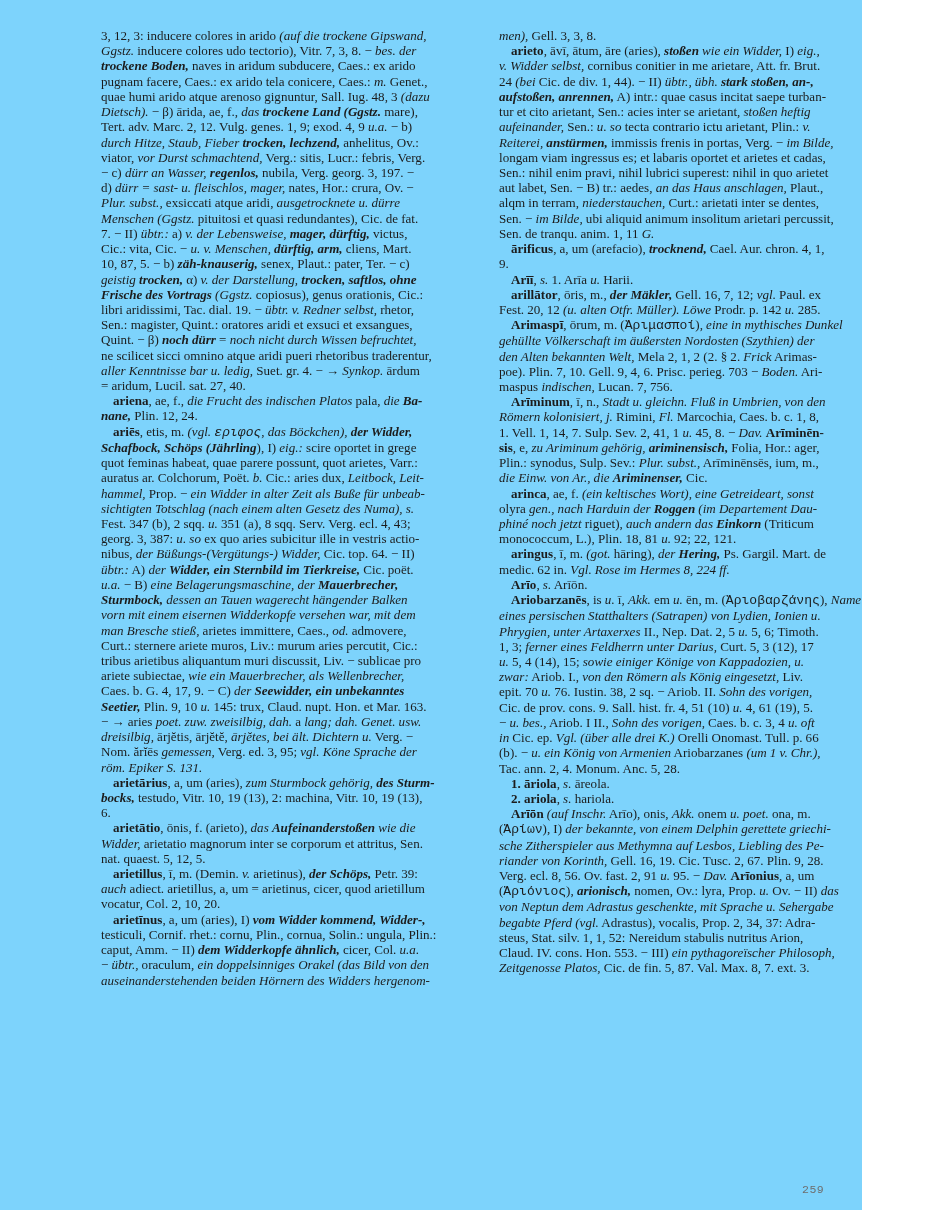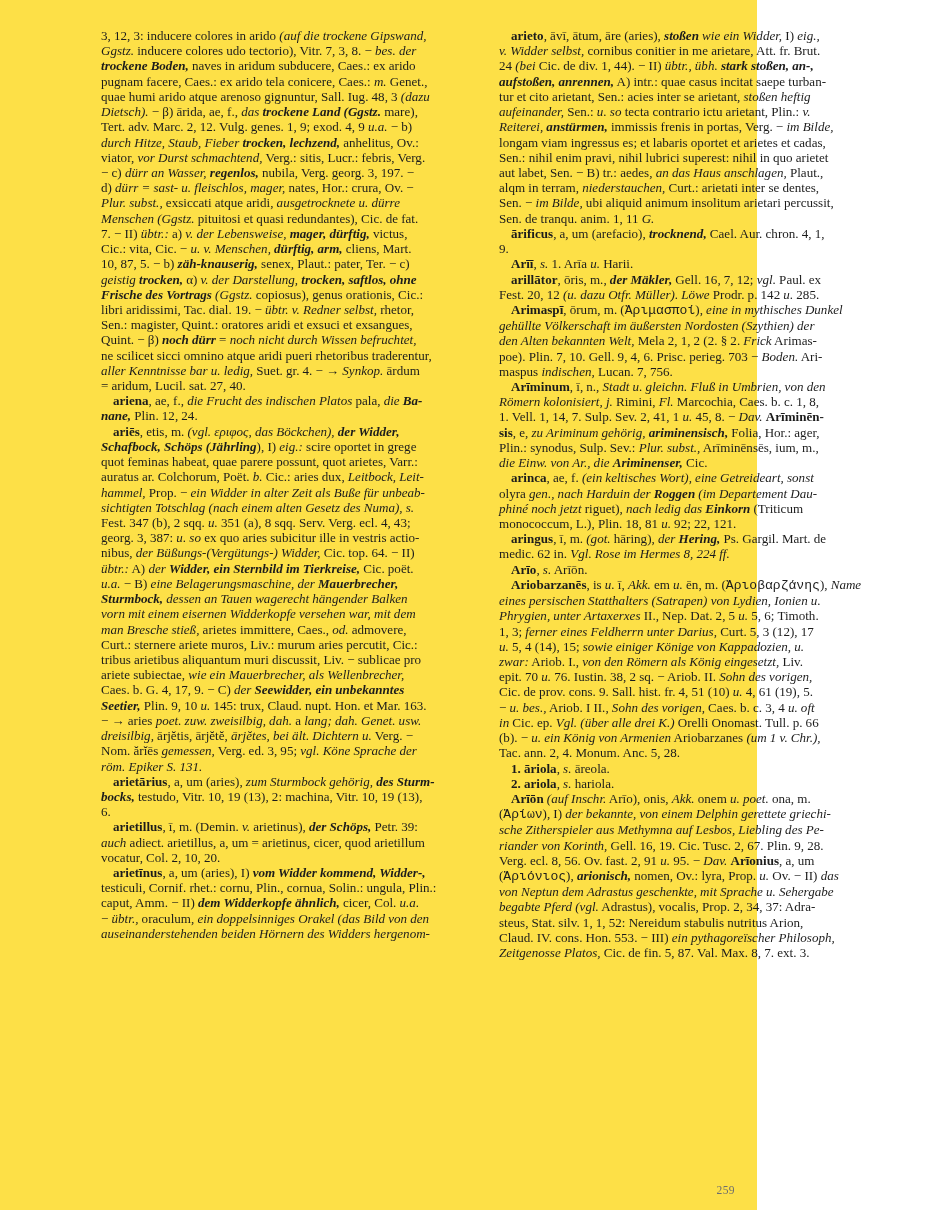--- a/index.html
+++ b/index.html
@@ -10,23 +10,23 @@
   }
   body {
     width: 935px;
     height: 1210px;
     font-family: "Liberation Serif", "DejaVu Serif", serif;
     color: #1c1c1c;
     overflow: hidden;
   }
   #page {
     position: relative;
-    width: 757px;
+    width: 862px;
     height: 1210px;
-    background: #fde047;
+    background: #7dd3fc;
     box-sizing: border-box;
     padding: 28px 22px 0 22px;
   }
   .columns {
     display: flex;
     flex-direction: row;
     align-items: flex-start;
     justify-content: space-between;
     width: 891px;
   }
@@ -58,57 +58,59 @@
     font-weight: bold;
   }
   i, .it {
     font-style: italic;
   }
   .gk {
     font-family: Liberation Mono, monospace;
     font-style: normal;
   }
   .gk-i {
-    font-family: Liberation Serif, serif;
+    font-family: Liberation Mono, monospace;
     font-style: italic;
   }
   .folio {
     position: absolute;
-    right: 22px;
+    right: 38px;
     bottom: 14px;
     font-size: 11.5px;
     color: #6e6e6e;
     letter-spacing: 0.4px;
-    font-family: Liberation Serif, serif;
+    font-family: Liberation Mono, monospace;
   }
 </style>
 </head>
 <body>
 
 <div id="page">
 
   <div class="columns">
 
     <div class="col col-left" id="left-col">
         <p class="entry cont">3, 12, 3: inducere colores in arido <i>(auf die trockene Gipswand,<br>Ggstz.</i> inducere colores udo tectorio), Vitr. 7, 3, 8. − <i>bes. der</i><br><b><i>trockene Boden,</i></b> naves in aridum subducere, Caes.: ex arido<br>pugnam facere, Caes.: ex arido tela conicere, Caes.: <i>m.</i> Genet.,<br>quae humi arido atque arenoso gignuntur, Sall. Iug. 48, 3 <i>(dazu<br>Dietsch).</i> − β) ārida, ae, f., <i>das</i> <b><i>trockene Land (Ggstz.</i></b> mare),<br>Tert. adv. Marc. 2, 12. Vulg. genes. 1, 9; exod. 4, 9 <i>u.a.</i> − b)<br><i>durch Hitze, Staub, Fieber</i> <b><i>trocken, lechzend,</i></b> anhelitus, Ov.:<br>viator, <i>vor Durst schmachtend,</i> Verg.: sitis, Lucr.: febris, Verg.<br>− c) <i>dürr an Wasser,</i> <b><i>regenlos,</i></b> nubila, Verg. georg. 3, 197. −<br>d) <i>dürr = sast- u. fleischlos, mager,</i> nates, Hor.: crura, Ov. −<br><i>Plur. subst.,</i> exsiccati atque aridi, <i>ausgetrocknete u. dürre<br>Menschen (Ggstz.</i> pituitosi et quasi redundantes), Cic. de fat.<br>7. − II) <i>übtr.:</i> a) <i>v. der Lebensweise,</i> <b><i>mager, dürftig,</i></b> victus,<br>Cic.: vita, Cic. − <i>u. v. Menschen,</i> <b><i>dürftig, arm,</i></b> cliens, Mart.<br>10, 87, 5. − b) <b><i>zäh-knauserig,</i></b> senex, Plaut.: pater, Ter. − c)<br><i>geistig</i> <b><i>trocken,</i></b> α) <i>v. der Darstellung,</i> <b><i>trocken, saftlos, ohne<br>Frische des Vortrags</i></b> <i>(Ggstz.</i> copiosus), genus orationis, Cic.:<br>libri aridissimi, Tac. dial. 19. − <i>übtr. v. Redner selbst,</i> rhetor,<br>Sen.: magister, Quint.: oratores aridi et exsuci et exsangues,<br>Quint. − β) <b><i>noch dürr</i></b> = <i>noch nicht durch Wissen befruchtet,</i><br>ne scilicet sicci omnino atque aridi pueri rhetoribus traderentur,<br><i>aller Kenntnisse bar u. ledig,</i> Suet. gr. 4. − → <i>Synkop.</i> ārdum<br>= aridum, Lucil. sat. 27, 40.</p>
         <p class="entry head-entry"><b>ariena</b>, ae, f., <i>die Frucht des indischen Platos</i> pala, <i>die</i> <b><i>Ba-<br>nane,</i></b> Plin. 12, 24.</p>
         <p class="entry head-entry"><b>ariēs</b>, etis, m. <i>(vgl.</i> <span class="gk-i">εριφος</span>, <i>das Böckchen),</i> <b><i>der Widder,<br>Schafbock, Schöps (Jährling</i></b>), I) <i>eig.:</i> scire oportet in grege<br>quot feminas habeat, quae parere possunt, quot arietes, Varr.:<br>auratus ar. Colchorum, Poët. <i>b.</i> Cic.: aries dux, <i>Leitbock, Leit-<br>hammel,</i> Prop. − <i>ein Widder in alter Zeit als Buße für unbeab-<br>sichtigten Totschlag (nach einem alten Gesetz des Numa), s.</i><br>Fest. 347 (b), 2 sqq. <i>u.</i> 351 (a), 8 sqq. Serv. Verg. ecl. 4, 43;<br>georg. 3, 387: <i>u. so</i> ex quo aries subicitur ille in vestris actio-<br>nibus, <i>der Büßungs-(Vergütungs-) Widder,</i> Cic. top. 64. − II)<br><i>übtr.:</i> A) <i>der</i> <b><i>Widder, ein Sternbild im Tierkreise,</i></b> Cic. poët.<br><i>u.a.</i> − B) <i>eine Belagerungsmaschine, der</i> <b><i>Mauerbrecher,<br>Sturmbock,</i></b> <i>dessen an Tauen wagerecht hängender Balken<br>vorn mit einem eisernen Widderkopfe versehen war, mit dem<br>man Bresche stieß,</i> arietes immittere, Caes., <i>od.</i> admovere,<br>Curt.: sternere ariete muros, Liv.: murum aries percutit, Cic.:<br>tribus arietibus aliquantum muri discussit, Liv. − sublicae pro<br>ariete subiectae, <i>wie ein Mauerbrecher, als Wellenbrecher,</i><br>Caes. b. G. 4, 17, 9. − C) <i>der</i> <b><i>Seewidder, ein unbekanntes<br>Seetier,</i></b> Plin. 9, 10 <i>u.</i> 145: trux, Claud. nupt. Hon. et Mar. 163.<br>− → aries <i>poet. zuw. zweisilbig, dah.</i> a <i>lang; dah. Genet. usw.<br>dreisilbig,</i> ārjĕtis, ārjĕtĕ, <i>ārjĕtes, bei ält. Dichtern u.</i> Verg. −<br>Nom. ărĭēs <i>gemessen,</i> Verg. ed. 3, 95; <i>vgl. Köne Sprache der<br>röm. Epiker S. 131.</i></p>
         <p class="entry head-entry"><b>arietārius</b>, a, um (aries), <i>zum Sturmbock gehörig,</i> <b><i>des Sturm-<br>bocks,</i></b> testudo, Vitr. 10, 19 (13), 2: machina, Vitr. 10, 19 (13),<br>6.</p>
+        <p class="entry head-entry"><b>arietātio</b>, ōnis, f. (arieto), <i>das</i> <b><i>Aufeinanderstoßen</i></b> <i>wie die<br>Widder,</i> arietatio magnorum inter se corporum et attritus, Sen.<br>nat. quaest. 5, 12, 5.</p>
         <p class="entry head-entry"><b>arietillus</b>, ī, m. (Demin. <i>v.</i> arietinus), <b><i>der Schöps,</i></b> Petr. 39:<br><i>auch</i> adiect. arietillus, a, um = arietinus, cicer, quod arietillum<br>vocatur, Col. 2, 10, 20.</p>
         <p class="entry head-entry"><b>arietīnus</b>, a, um (aries), I) <b><i>vom Widder kommend, Widder-,</i></b><br>testiculi, Cornif. rhet.: cornu, Plin., cornua, Solin.: ungula, Plin.:<br>caput, Amm. − II) <b><i>dem Widderkopfe ähnlich,</i></b> cicer, Col. <i>u.a.</i><br>− <i>übtr.,</i> oraculum, <i>ein doppelsinniges Orakel (das Bild von den<br>auseinanderstehenden beiden Hörnern des Widders hergenom-</i></p>
       </div>
 
     <div class="col col-right" id="right-col">
+        <p class="entry cont"><i>men),</i> Gell. 3, 3, 8.</p>
         <p class="entry head-entry"><b>arieto</b>, āvī, ātum, āre (aries), <b><i>stoßen</i></b> <i>wie ein Widder,</i> I) <i>eig.,<br>v. Widder selbst,</i> cornibus conitier in me arietare, Att. fr. Brut.<br>24 <i>(bei</i> Cic. de div. 1, 44). − II) <i>übtr., übh.</i> <b><i>stark stoßen, an-,<br>aufstoßen, anrennen,</i></b> A) intr.: quae casus incitat saepe turban-<br>tur et cito arietant, Sen.: acies inter se arietant, <i>stoßen heftig<br>aufeinander,</i> Sen.: <i>u. so</i> tecta contrario ictu arietant, Plin.: <i>v.<br>Reiterei,</i> <b><i>anstürmen,</i></b> immissis frenis in portas, Verg. − <i>im Bilde,</i><br>longam viam ingressus es; et labaris oportet et arietes et cadas,<br>Sen.: nihil enim pravi, nihil lubrici superest: nihil in quo arietet<br>aut labet, Sen. − B) tr.: aedes, <i>an das Haus anschlagen,</i> Plaut.,<br>alqm in terram, <i>niederstauchen,</i> Curt.: arietati inter se dentes,<br>Sen. − <i>im Bilde,</i> ubi aliquid animum insolitum arietari percussit,<br>Sen. de tranqu. anim. 1, 11 <i>G.</i></p>
         <p class="entry head-entry"><b>ārificus</b>, a, um (arefacio), <b><i>trocknend,</i></b> Cael. Aur. chron. 4, 1,<br>9.</p>
         <p class="entry head-entry"><b>Arīī</b>, <i>s.</i> 1. Arīa <i>u.</i> Harii.</p>
-        <p class="entry head-entry"><b>arillātor</b>, ōris, m., <b><i>der Mäkler,</i></b> Gell. 16, 7, 12; <i>vgl.</i> Paul. ex<br>Fest. 20, 12 <i>(u. dazu Otfr. Müller). Löwe</i> Prodr. p. 142 <i>u.</i> 285.</p>
+        <p class="entry head-entry"><b>arillātor</b>, ōris, m., <b><i>der Mäkler,</i></b> Gell. 16, 7, 12; <i>vgl.</i> Paul. ex<br>Fest. 20, 12 <i>(u. alten Otfr. Müller). Löwe</i> Prodr. p. 142 <i>u.</i> 285.</p>
         <p class="entry head-entry"><b>Arimaspī</b>, ōrum, m. (<span class="gk">Ἀριμασποί</span>), <i>eine in mythisches Dunkel<br>gehüllte Völkerschaft im äußersten Nordosten (Szythien) der<br>den Alten bekannten Welt,</i> Mela 2, 1, 2 (2. § 2. <i>Frick</i> Arimas-<br>poe). Plin. 7, 10. Gell. 9, 4, 6. Prisc. perieg. 703 − <i>Boden.</i> Ari-<br>maspus <i>indischen,</i> Lucan. 7, 756.</p>
         <p class="entry head-entry"><b>Arīminum</b>, ī, n., <i>Stadt u. gleichn. Fluß in Umbrien, von den<br>Römern kolonisiert, j.</i> Rimini, <i>Fl.</i> Marcochia, Caes. b. c. 1, 8,<br>1. Vell. 1, 14, 7. Sulp. Sev. 2, 41, 1 <i>u.</i> 45, 8. − <i>Dav.</i> <b>Arīminēn-<br>sis</b>, e, <i>zu Ariminum gehörig,</i> <b><i>ariminensisch,</i></b> Folia, Hor.: ager,<br>Plin.: synodus, Sulp. Sev.: <i>Plur. subst.,</i> Arīminēnsēs, ium, m.,<br><i>die Einw. von Ar., die</i> <b><i>Ariminenser,</i></b> Cic.</p>
-        <p class="entry head-entry"><b>arinca</b>, ae, f. <i>(ein keltisches Wort), eine Getreideart, sonst</i><br>olyra <i>gen., nach Harduin der</i> <b><i>Roggen</i></b> <i>(im Departement Dau-<br>phiné noch jetzt</i> riguet), <i>nach ledig das</i> <b><i>Einkorn</i></b> (Triticum<br>monococcum, L.), Plin. 18, 81 <i>u.</i> 92; 22, 121.</p>
+        <p class="entry head-entry"><b>arinca</b>, ae, f. <i>(ein keltisches Wort), eine Getreideart, sonst</i><br>olyra <i>gen., nach Harduin der</i> <b><i>Roggen</i></b> <i>(im Departement Dau-<br>phiné noch jetzt</i> riguet), <i>auch andern das</i> <b><i>Einkorn</i></b> (Triticum<br>monococcum, L.), Plin. 18, 81 <i>u.</i> 92; 22, 121.</p>
         <p class="entry head-entry"><b>aringus</b>, ī, m. <i>(got.</i> hāring), <i>der</i> <b><i>Hering,</i></b> Ps. Gargil. Mart. de<br>medic. 62 in. <i>Vgl. Rose im Hermes 8, 224 ff.</i></p>
         <p class="entry head-entry"><b>Arīo</b>, <i>s.</i> Arīōn.</p>
         <p class="entry head-entry"><b>Ariobarzanēs</b>, is <i>u.</i> ī, <i>Akk.</i> em <i>u.</i> ēn, m. (<span class="gk">Ἀριοβαρζάνης</span>), <i>Name<br>eines persischen Statthalters (Satrapen) von Lydien, Ionien u.<br>Phrygien, unter Artaxerxes</i> II., Nep. Dat. 2, 5 <i>u.</i> 5, 6; Timoth.<br>1, 3; <i>ferner eines Feldherrn unter Darius,</i> Curt. 5, 3 (12), 17<br><i>u.</i> 5, 4 (14), 15; <i>sowie einiger Könige von Kappadozien, u.<br>zwar:</i> Ariob. I., <i>von den Römern als König eingesetzt,</i> Liv.<br>epit. 70 <i>u.</i> 76. Iustin. 38, 2 sq. − Ariob. II. <i>Sohn des vorigen,</i><br>Cic. de prov. cons. 9. Sall. hist. fr. 4, 51 (10) <i>u.</i> 4, 61 (19), 5.<br>− <i>u. bes.,</i> Ariob. I II., <i>Sohn des vorigen,</i> Caes. b. c. 3, 4 <i>u. oft<br>in</i> Cic. ep. <i>Vgl. (über alle drei K.)</i> Orelli Onomast. Tull. p. 66<br>(b). − <i>u. ein König von Armenien</i> Ariobarzanes <i>(um 1 v. Chr.),</i><br>Tac. ann. 2, 4. Monum. Anc. 5, 28.</p>
         <p class="entry head-entry"><b>1. āriola</b>, <i>s.</i> āreola.</p>
         <p class="entry head-entry"><b>2. ariola</b>, <i>s.</i> hariola.</p>
         <p class="entry head-entry"><b>Arīōn</b> <i>(auf Inschr.</i> Arīo), onis, <i>Akk.</i> onem <i>u. poet.</i> ona, m.<br>(<span class="gk">Ἀρίων</span>), I) <i>der bekannte, von einem Delphin gerettete griechi-<br>sche Zitherspieler aus Methymna auf Lesbos, Liebling des Pe-<br>riander von Korinth,</i> Gell. 16, 19. Cic. Tusc. 2, 67. Plin. 9, 28.<br>Verg. ecl. 8, 56. Ov. fast. 2, 91 <i>u.</i> 95. − <i>Dav.</i> <b>Arīonius</b>, a, um<br>(<span class="gk">Ἀριόνιος</span>), <b><i>arionisch,</i></b> nomen, Ov.: lyra, Prop. <i>u.</i> Ov. − II) <i>das<br>von Neptun dem Adrastus geschenkte, mit Sprache u. Sehergabe<br>begabte Pferd (vgl.</i> Adrastus), vocalis, Prop. 2, 34, 37: Adra-<br>steus, Stat. silv. 1, 1, 52: Nereidum stabulis nutritus Arion,<br>Claud. IV. cons. Hon. 553. − III) <i>ein pythagoreïscher Philosoph,<br>Zeitgenosse Platos,</i> Cic. de fin. 5, 87. Val. Max. 8, 7. ext. 3.</p>
       </div>
 
   </div>
 

